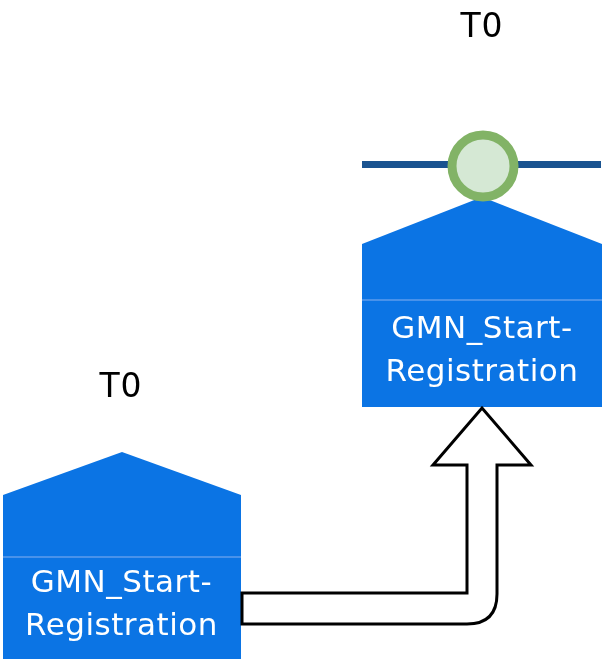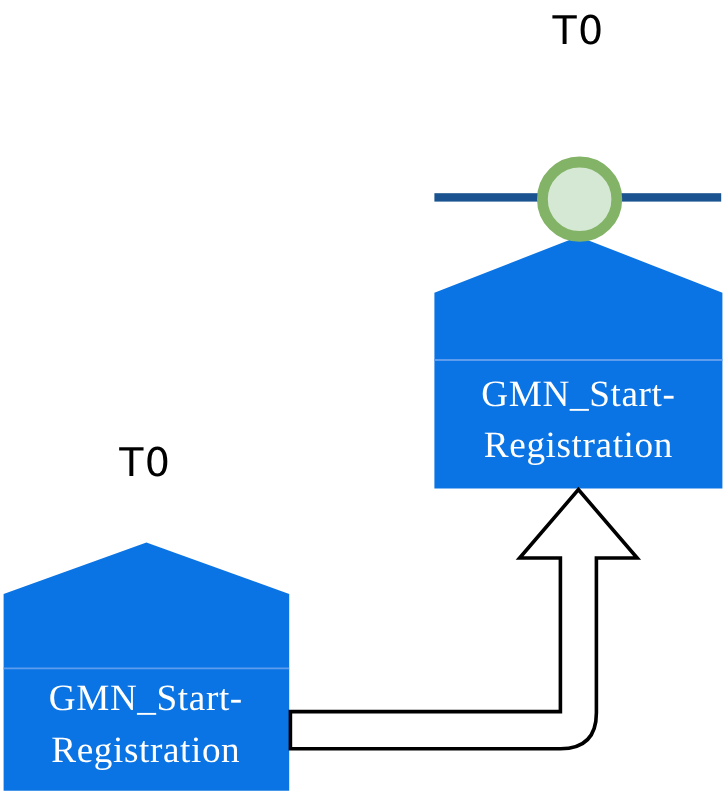--- a/index.html
+++ b/index.html
@@ -33,21 +33,20 @@
   .t0-right { left: 437px; top: 8px; }
   .t0-left  { left: 76px;  top: 368px; }
   .node-label {
     position: absolute;
     text-align: center;
     color: #ffffff;
     font-size: 31px;
     line-height: 43px;
     letter-spacing: 0.5px;
     white-space: nowrap;
-    font-family: Liberation Serif, serif;
   }
   .node-label-right { left: 362px; top: 306px; width: 240px; }
   .node-label-left  { left: 2px;   top: 560px; width: 239px; }
   .node-label span { display: block; }
 </style>
 </head>
 <body>
 
 <div class="canvas">
 

